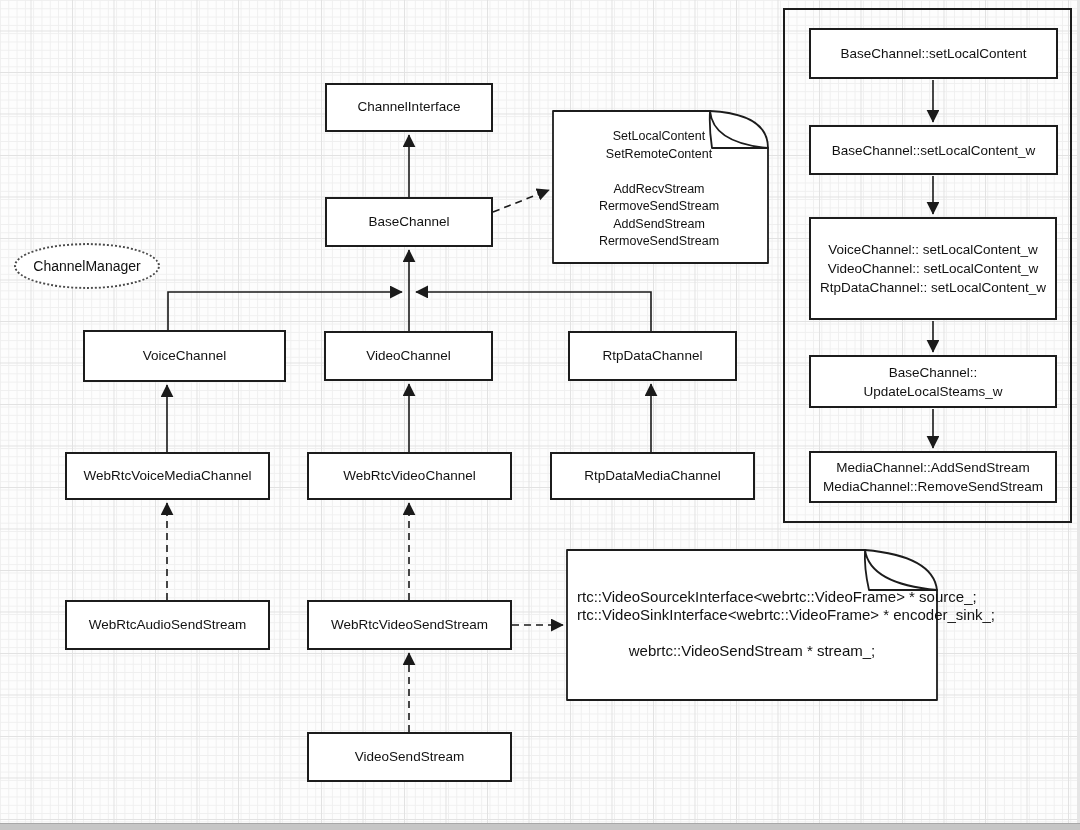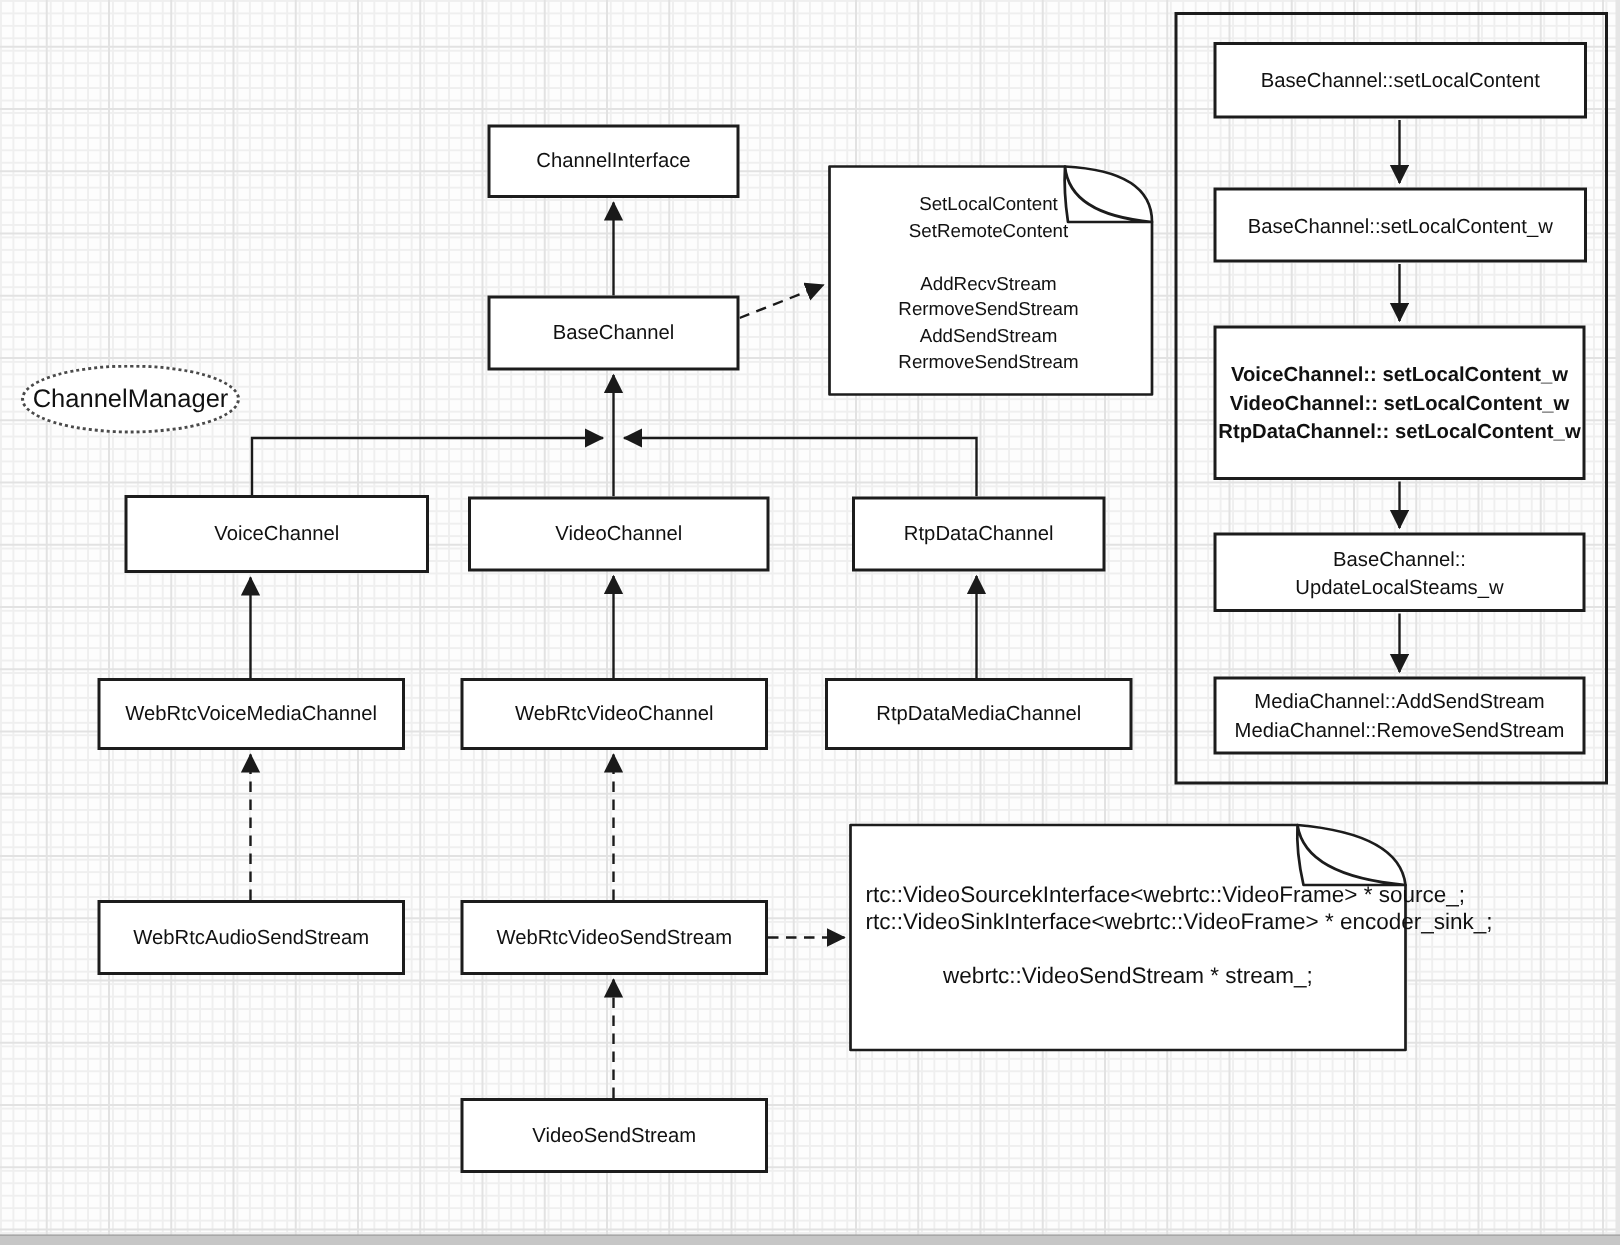--- a/index.html
+++ b/index.html
@@ -17,21 +17,21 @@
   }
   .overlay { position:absolute; left:0; top:0; width:1080px; height:830px; }
   .node {
     position:absolute; box-sizing:border-box; background:#fff;
     border:2px solid #1c1c1c; display:flex; align-items:center; justify-content:center;
     font-size:13.5px; text-align:center; line-height:1.25;
   }
   .ellipse {
     position:absolute; box-sizing:border-box; background:#fff;
     border:2px dotted #4a4a4a; border-radius:50%;
-    display:flex; align-items:center; justify-content:center; font-size:17px;
+    display:flex; align-items:center; justify-content:center; font-size:14px;
   }
   .panel {
     position:absolute; box-sizing:border-box; border:2px solid #1c1c1c; background:transparent;
   }
   .flow-node {
     position:absolute; box-sizing:border-box; background:#fff;
     border:2px solid #1c1c1c; display:flex; flex-direction:column;
     align-items:center; justify-content:center; font-size:13.5px; text-align:center;
   }
   .flow-node .fl { line-height:19px; min-height:19px; white-space:nowrap; }
@@ -91,21 +91,21 @@
   </svg>
 
   <div class="node" style="left:325px; top:83px;  width:168px; height:49px;">ChannelInterface</div>
 
   <div class="node" style="left:325px; top:197px; width:168px; height:50px;">BaseChannel</div>
 
   <div class="ellipse" style="left:14px; top:243px; width:146px; height:46px;">ChannelManager</div>
 
   <div class="node" style="left:83px;  top:330px; width:203px; height:52px;">VoiceChannel</div>
 
-  <div class="node" style="left:312px; top:331px; width:201px; height:50px;">VideoChannel</div>
+  <div class="node" style="left:324px; top:331px; width:169px; height:50px;">VideoChannel</div>
 
   <div class="node" style="left:568px; top:331px; width:169px; height:50px;">RtpDataChannel</div>
 
   <div class="node" style="left:65px;  top:452px; width:205px; height:48px;">WebRtcVoiceMediaChannel</div>
 
   <div class="node" style="left:307px; top:452px; width:205px; height:48px;">WebRtcVideoChannel</div>
 
   <div class="node" style="left:550px; top:452px; width:205px; height:48px;">RtpDataMediaChannel</div>
 
   <div class="node" style="left:65px;  top:600px; width:205px; height:50px;">WebRtcAudioSendStream</div>
@@ -134,21 +134,21 @@
   <div class="panel" style="left:783px; top:8px; width:289px; height:515px;"></div>
 
   <div class="flow-node" style="left:809px; top:28px;  width:249px; height:51px;align-items:center;">
     <div class="fl">BaseChannel::setLocalContent</div>
   </div>
 
   <div class="flow-node" style="left:809px; top:125px; width:249px; height:50px;">
     <div class="fl">BaseChannel::setLocalContent_w</div>
   </div>
 
-  <div class="flow-node" style="left:809px; top:217px; width:248px; height:103px;font-weight:bold;">
+  <div class="flow-node" style="left:809px; top:217px; width:248px; height:103px;">
     <div class="fl">VoiceChannel:: setLocalContent_w</div>
     <div class="fl">VideoChannel:: setLocalContent_w</div>
     <div class="fl">RtpDataChannel:: setLocalContent_w</div>
   </div>
 
   <div class="flow-node" style="left:809px; top:355px; width:248px; height:53px;">
     <div class="fl">BaseChannel::</div>
     <div class="fl">UpdateLocalSteams_w</div>
   </div>
 

